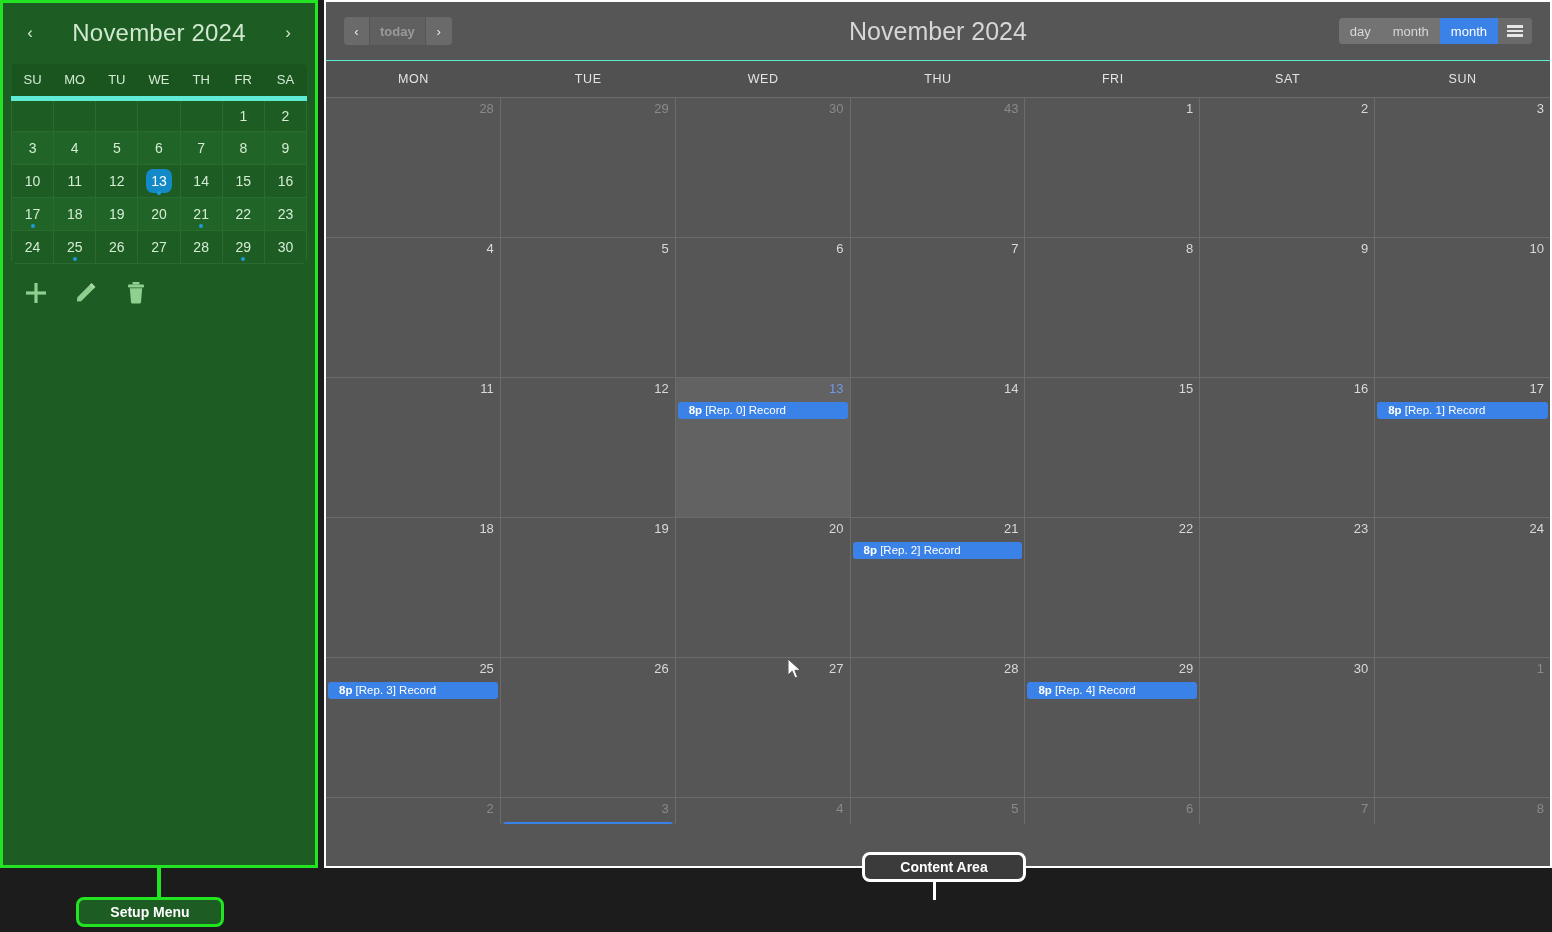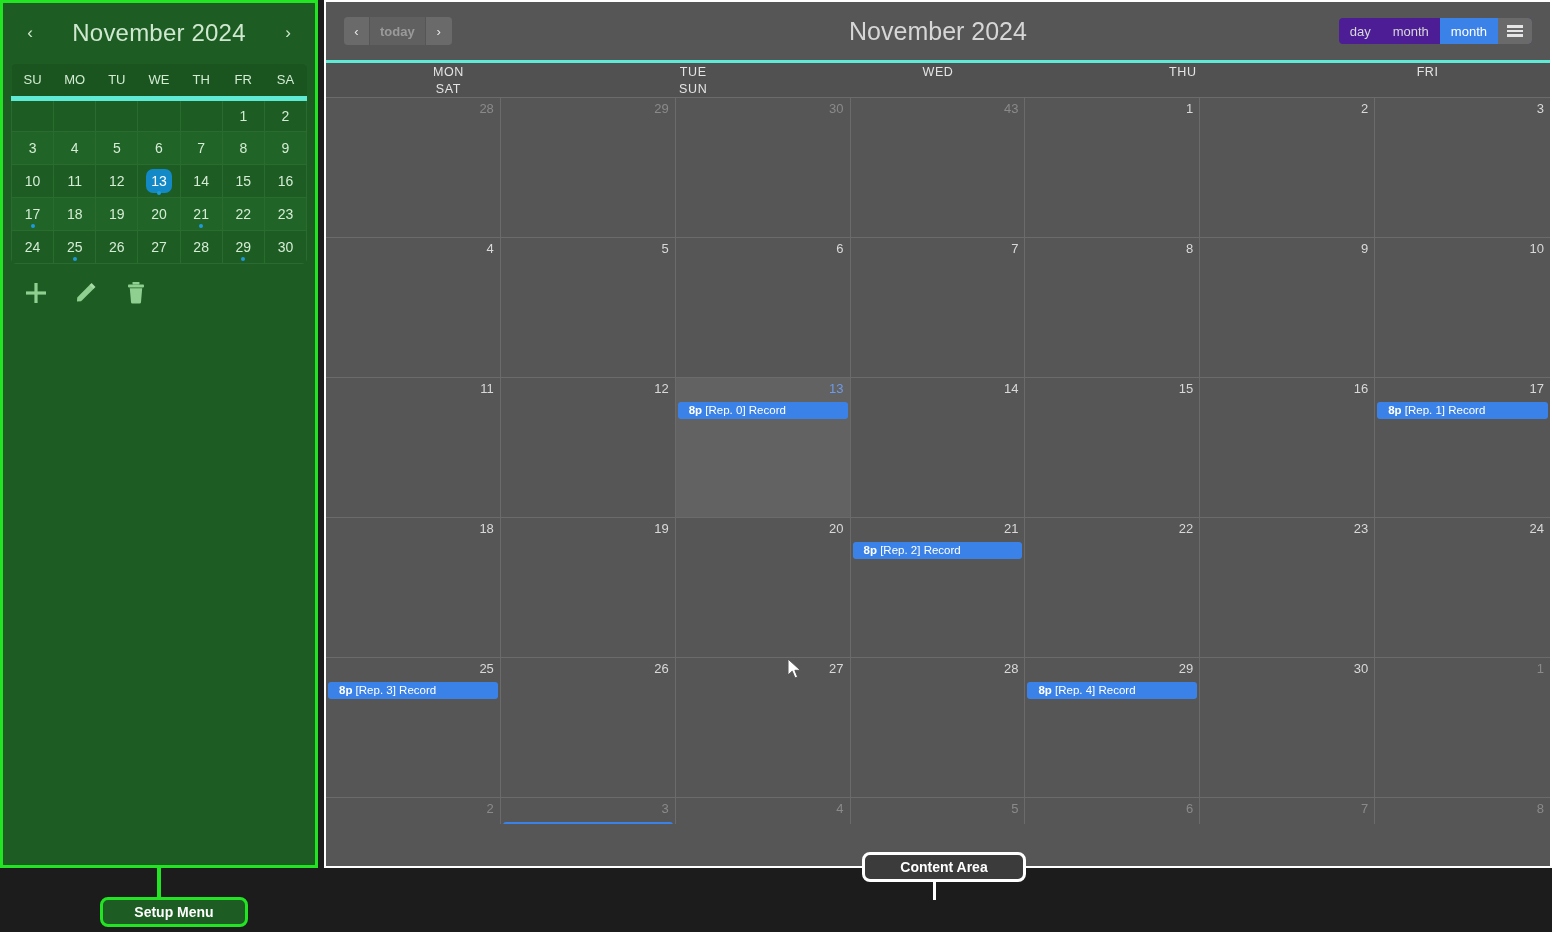--- a/index.html
+++ b/index.html
@@ -100,36 +100,36 @@
   }
   .tb-btn:last-child { border-right: none; }
   .tb-btn.flat { background: #606060; color: #9a9a9a; font-weight: bold; cursor: default; }
   .tb-title {
     position: absolute; left: 0; right: 0; top: 0; height: 58px;
     display: flex; align-items: center; justify-content: center;
     color: #d6d6d6; font-size: 25px; font-weight: 400;
     pointer-events: none;
   }
   .tb-right { margin-left: auto; display: flex; align-items: center; z-index: 2; }
-  .view-group { display: flex; background: #4c1d95; border-radius: 4px; overflow: hidden; }
+  .view-group { display: flex; background: #737373; border-radius: 4px; overflow: hidden; }
   .view-btn {
     height: 26px; padding: 0 11px;
     display: flex; align-items: center; justify-content: center;
     font-size: 13px; color: #d8d8d8; cursor: pointer; user-select: none;
   }
   .view-btn.active { background: #3b82e8; color: #fff; font-weight: normal; text-align: right; }
   .view-btn.icon { padding: 0 9px; background: #6a6a6a; }
   .hamburger { display: flex; flex-direction: column; gap: 2px; }
   .hamburger span { display:block; width: 16px; height: 2.5px; background: #e6e6e6; }
 
   
   .dow-row {
-    display: grid; grid-template-columns: repeat(5, 1fr);
+    display: grid; grid-template-columns: repeat(7, 1fr);
     height: 38px; background: #515151;
-    border-top: 3px solid #5eead4;
+    border-top: 1px solid #5eead4;
     border-bottom: 1px solid #6b6b6b;
   }
   .dow-cell {
     display: flex; align-items: center; justify-content: center;
     color: #e4e4e4; font-size: 12.5px; letter-spacing: .6px;
   }
 
   
   .weeks { display: flex; flex-direction: column; height: 726px; }
   .week-row {
@@ -466,18 +466,18 @@
           </div>
         </div>
       </div>
 
     <svg class="cursor" style="left:461px; top:656px;" width="16" height="22" viewBox="0 0 16 22">
       <path d="M1 1 L1 17 L5.2 13.2 L8 20 L10.6 18.9 L7.9 12.3 L13.4 12.3 Z" fill="#ffffff" stroke="#555" stroke-width="1"></path>
     </svg>
   </div>
 
   <div class="callout-line" style="left:157px; top:868px; width:4px; height:32px;"></div>
-  <div class="callout green" style="left:100px; top:897px; width:148px;">Setup Menu</div>
+  <div class="callout green" style="left:76px; top:897px; width:148px;">Setup Menu</div>
 
   <div class="callout-line white" style="left:933px; top:868px; width:3px; height:32px;"></div>
   <div class="callout gray" style="left:862px; top:852px; width:164px;">Content Area</div>
 
 </div>
 
 </body></html>

